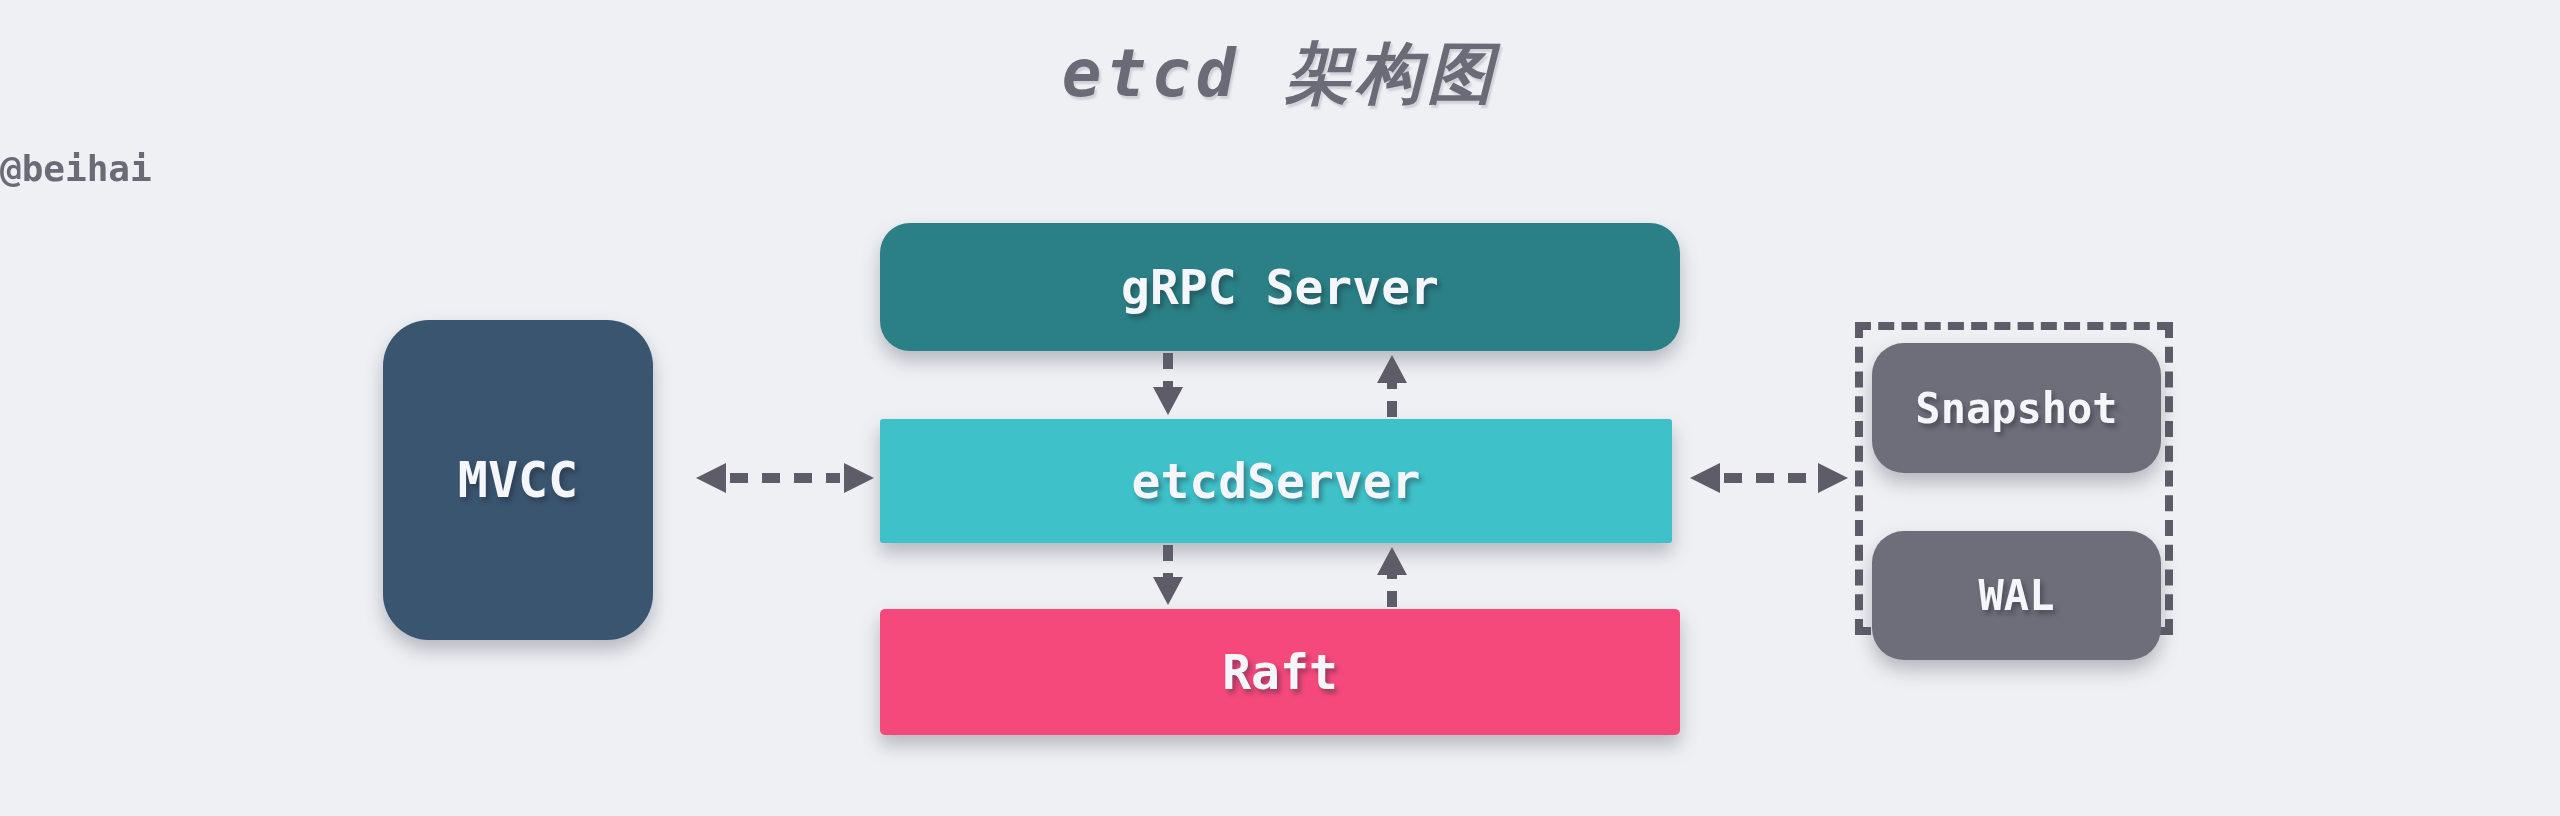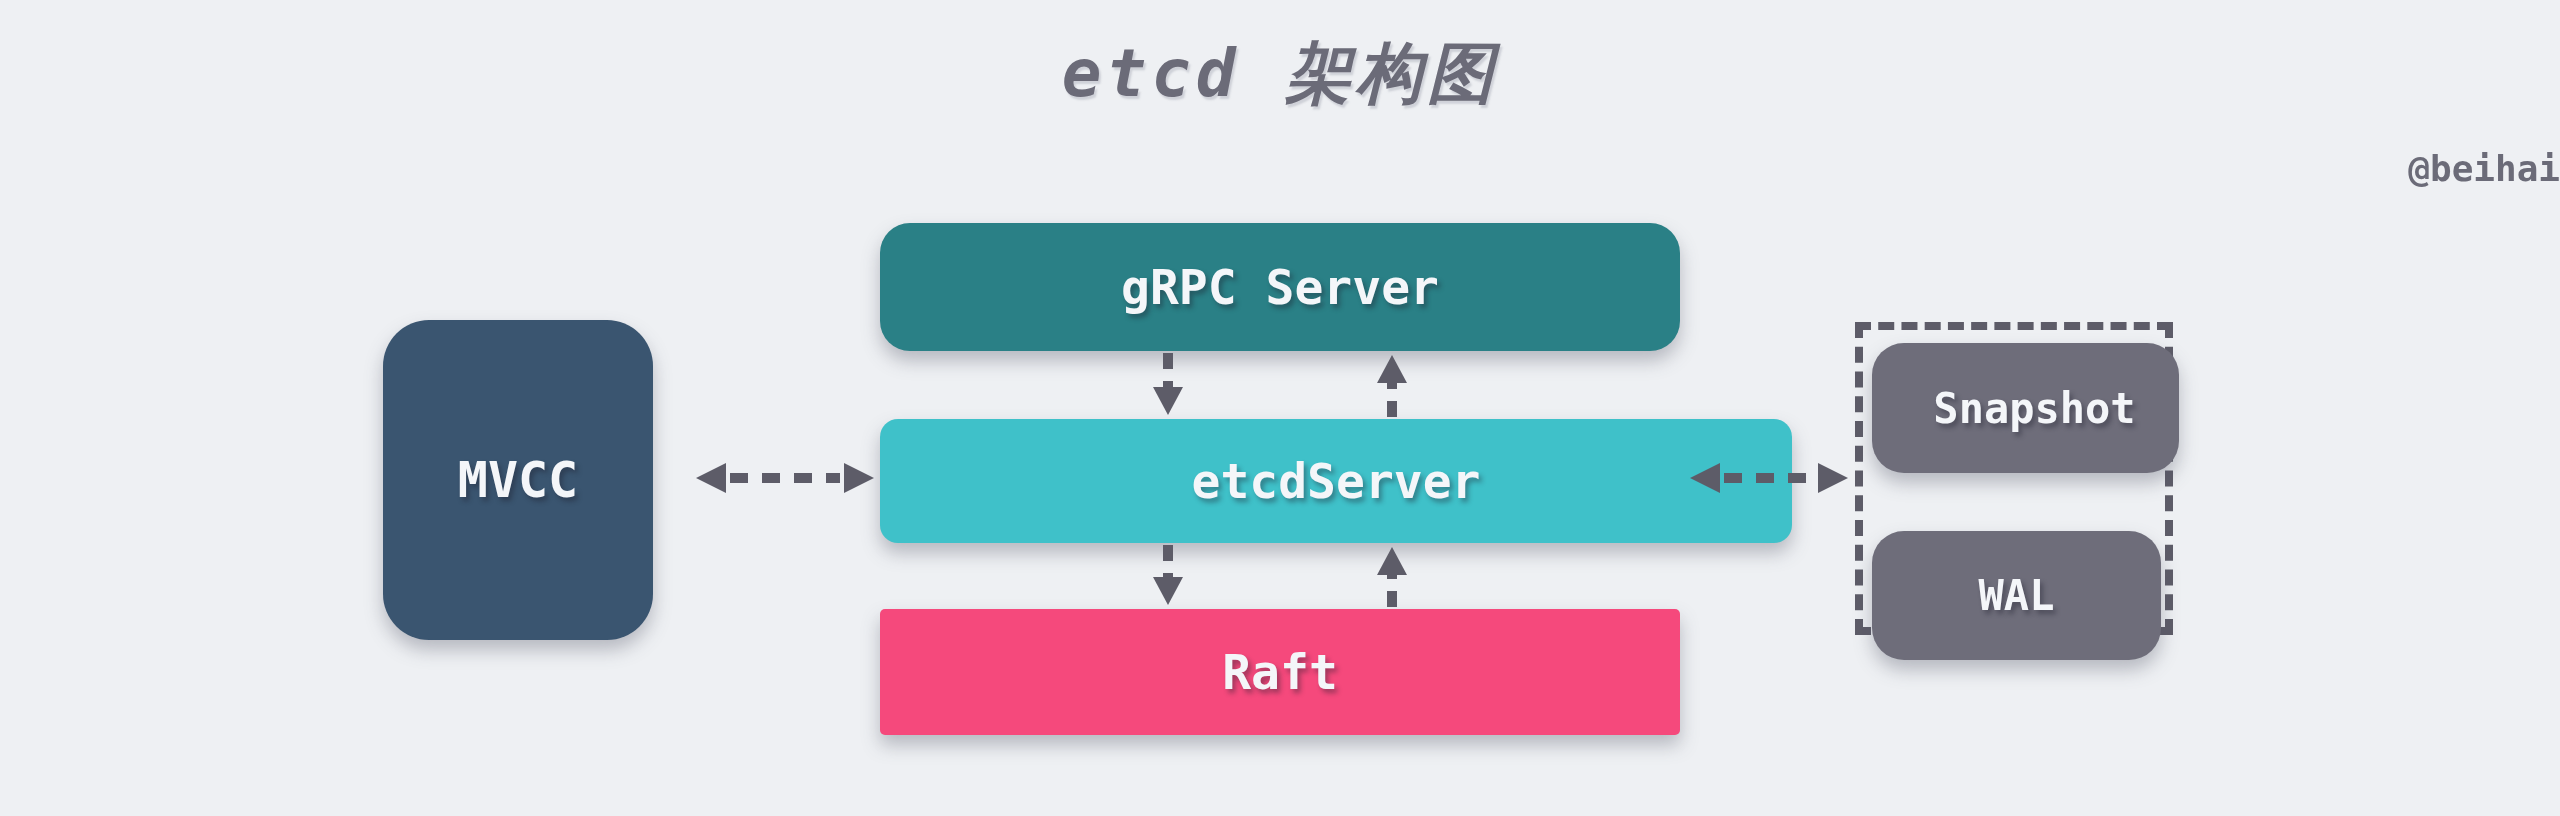--- a/index.html
+++ b/index.html
@@ -2,38 +2,38 @@
 <html style="--background: #eef0f3; --title-text: #6b6b78; --grpc-box: #2a8086; --etcdserver-box: #3fc1c9; --raft-box: #f5497c; --mvcc-box: #3a5570; --storage-box: #6e6d7a; --arrow: #5d5c68; --box-text: #f4f6f9;"><head>
 <meta charset="utf-8">
 <style>
   html,body{margin:0;padding:0;}
   .canvas{position:relative;width:2560px;height:816px;background:var(--background);
           font-family:"DejaVu Sans Mono","Liberation Mono",monospace;overflow:hidden;}
   .title{position:absolute;top:38px;left:0;width:100%;text-align:center;
          font-size:66px;line-height:1.1;font-style:italic;font-weight:bold;
          letter-spacing:5px;color:var(--title-text);
          text-shadow:2px 3px 2px rgba(150,152,165,0.35);}
-  .subtitle{position:absolute;top:148px;left:0;width:100%;text-align:right;
+  .subtitle{position:absolute;top:148px;left:0;width:100%;text-align:left;
             font-size:36px;font-weight:bold;color:var(--title-text);}
   .node{position:absolute;display:flex;align-items:center;justify-content:center;
         color:var(--box-text);font-weight:bold;
         box-shadow:0 10px 18px rgba(80,82,100,0.35);}
   .node span{text-shadow:3px 4px 5px rgba(30,30,45,0.4);}
   #grpc{left:880px;top:223px;width:800px;height:128px;border-radius:30px;
         background:var(--grpc-box);font-size:48px;align-items:center;}
-  #etcd{left:880px;top:419px;width:912px;height:124px;border-radius:18px;
+  #etcd{left:880px;top:419px;width:792px;height:124px;border-radius:3px;
         background:var(--etcdserver-box);font-size:48px;}
   #raft{left:880px;top:609px;width:800px;height:126px;border-radius:5px;
         background:var(--raft-box);font-size:48px;}
   #mvcc{left:383px;top:320px;width:270px;height:320px;border-radius:46px;
         background:var(--mvcc-box);font-size:50px;}
   #storage{position:absolute;left:1855px;top:322px;width:318px;height:313px;
            box-sizing:border-box;border:8px dashed var(--arrow);}
   #snapshot{left:9px;top:13px;width:289px;height:130px;border-radius:32px;
-            background:var(--storage-box);font-size:42px;padding-left:18px;}
+            background:var(--storage-box);font-size:42px;}
   #wal{left:9px;top:158px;width:289px;height:129px;border-radius:32px;
        background:var(--storage-box);font-size:42px;margin-top:43px;}
   .arrow{position:absolute;}
   .arrow line{stroke:var(--arrow);stroke-width:10;}
   .arrow polygon{fill:var(--arrow);}
 </style>
 </head>
 <body>
 
 <div class="canvas">

